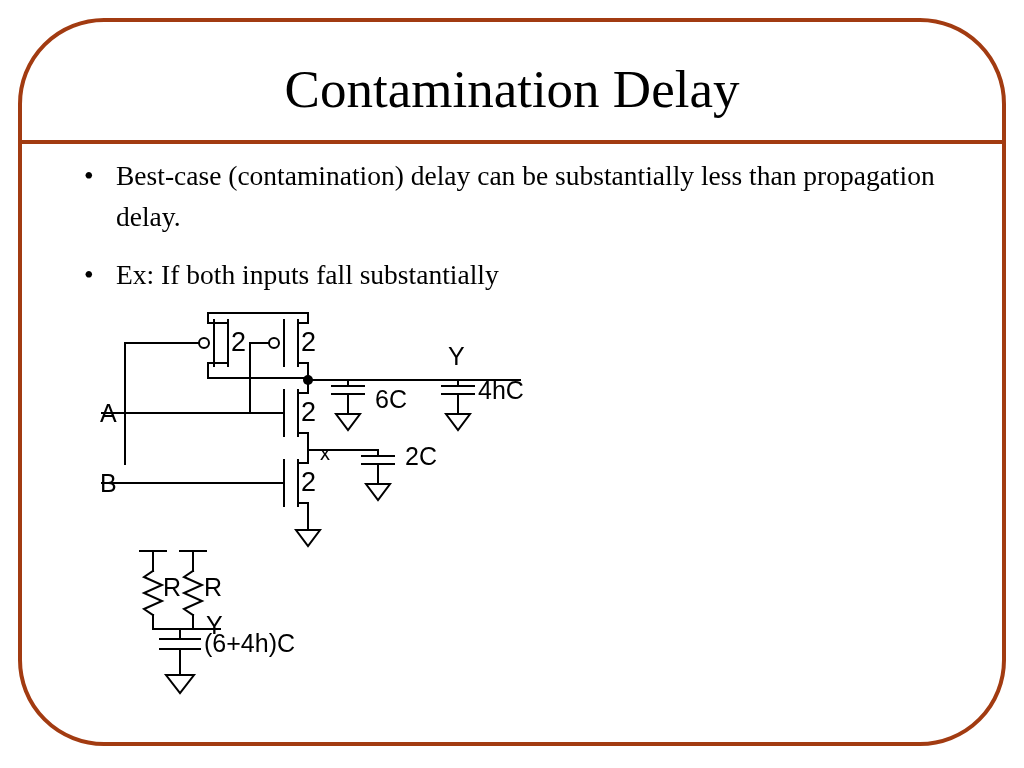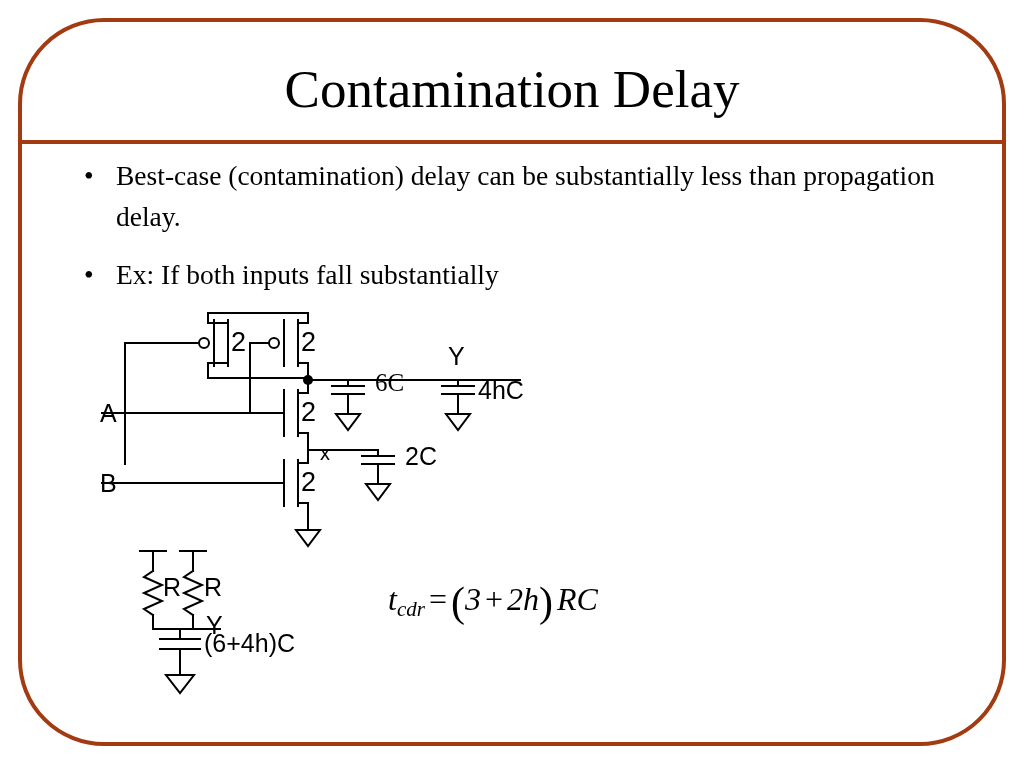--- a/index.html
+++ b/index.html
@@ -254,21 +254,21 @@
     <span class="clabel" style="left:10px;  top:103px;">A</span>
     <span class="clabel" style="left:10px;  top:173px;">B</span>
     <span class="clabel" style="left:358px; top:46px;">Y</span>
     <span class="clabel small" style="left:230px; top:143px;">x</span>
 
     <span class="devnum" style="left:141px; top:31px;">2</span>
     <span class="devnum" style="left:211px; top:31px;">2</span>
     <span class="devnum" style="left:211px; top:101px;">2</span>
     <span class="devnum" style="left:211px; top:171px;">2</span>
 
-    <span class="clabel" style="left:285px; top:72px;font-family:Liberation Serif, serif;">6C</span>
+    <span class="clabel" style="left:285px; top:89px;">6C</span>
     <span class="clabel" style="left:388px; top:80px;">4hC</span>
     <span class="clabel" style="left:315px; top:146px;text-align:center;">2C</span>
   </div>
 
   <div id="lowcircuit-canvas">
     <svg width="230" height="165" viewBox="0 0 230 165">
       <g stroke="#000000" stroke-width="2" fill="none" stroke-linecap="square">
 
         <line x1="12" y1="6" x2="38" y2="6"></line>
         <line x1="25" y1="6" x2="25" y2="26"></line>
@@ -290,17 +290,14 @@
         <polygon points="38,130 66,130 52,148" fill="#ffffff"></polygon>
       </g>
     </svg>
 
     <span class="clabel" style="left:35px; top:30px;">R</span>
     <span class="clabel" style="left:76px; top:30px;">R</span>
     <span class="clabel" style="left:78px; top:68px;">Y</span>
     <span class="clabel" style="left:76px; top:86px;">(6+4h)C</span>
   </div>
 
-  <div id="equation">
-    <span class="it">t</span><span class="sub">cdr</span><span class="op">=</span><span class="paren">(</span><span class="it">3</span><span class="op">+</span><span class="it">2</span><span class="it">h</span><span class="paren">)</span><span class="it" style="padding-left:4px;">RC</span>
-  </div>
 
 </div>
 
 </body></html>

